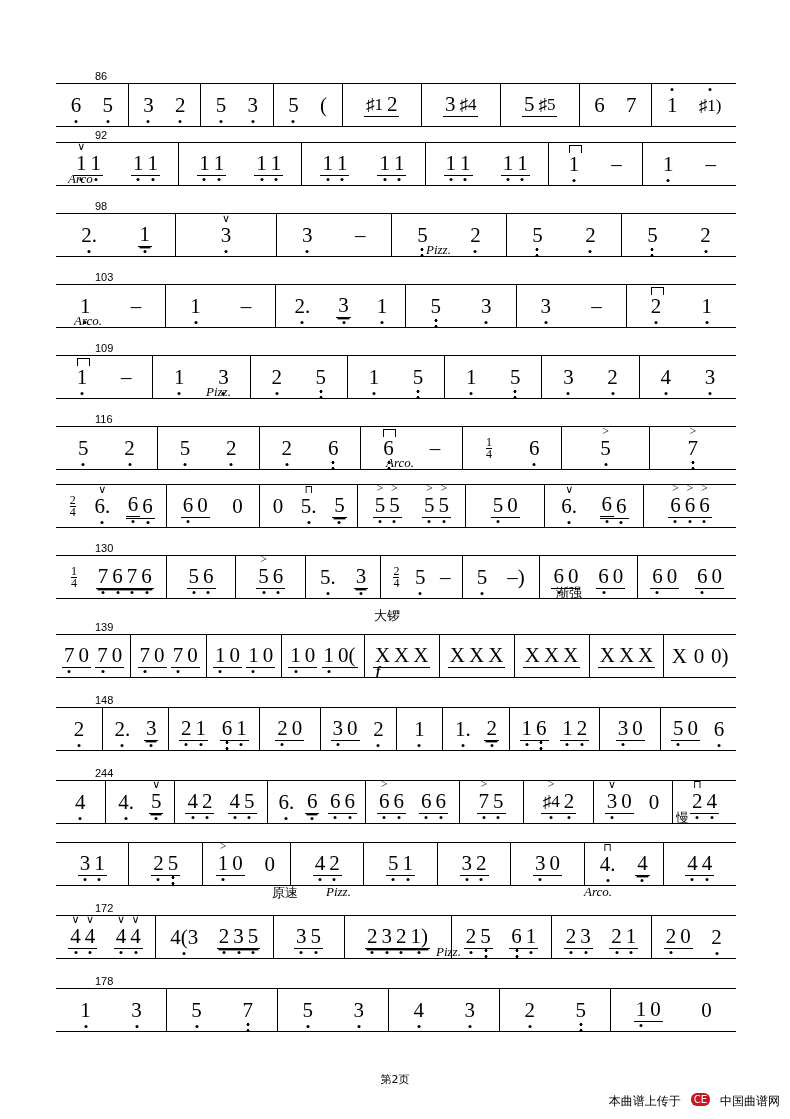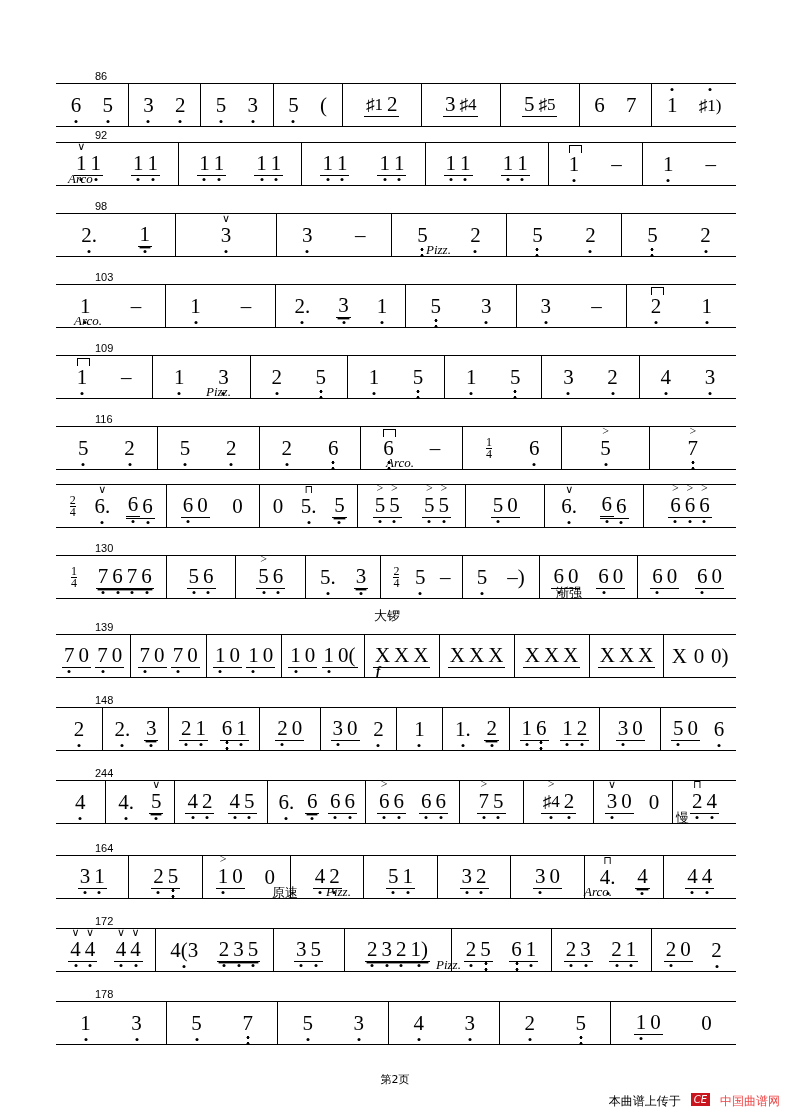--- a/index.html
+++ b/index.html
@@ -175,25 +175,24 @@
     align-items: flex-start;
     gap: 10px;
     margin-left: 44px;
   }
   .credit-logo {
     display: inline-block;
     background: #c9151e;
     color: #fff;
     font-size: 10px;
     padding: 1px 3px;
-    border-radius: 0;
+    border-radius: 6px;
     font-family: "DejaVu Sans", sans-serif;
-    font-style: italic;
-  }
-  .credit-red { color: #ef4444; }
+  }
+  .credit-red { color: #000000; }
 </style>
 </head>
 <body>
 
 <div class="page">
 
   <div class="sheet">
 
     <div class="system">
       <div class="bar-number">86</div>
@@ -764,21 +763,20 @@
           <span class="grp u1">
             <span class="note dot-low">2<span class="vmark">⊓</span></span>
             <span class="note dot-low">4</span>
           </span>
         </div>
       </div>
       <div class="cnlabel" style="left:620px; top:42px;">慢</div>
     </div>
 
     <div class="system" style="margin-top:18px;">
-      <div class="bar-number">164</div>
       <div class="staff">
         <div class="measure">
           <span class="grp u1">
             <span class="note dot-low">3</span>
             <span class="note dot-low">1</span>
           </span>
         </div>
         <div class="measure">
           <span class="grp u1">
             <span class="note dot-low">2</span>

